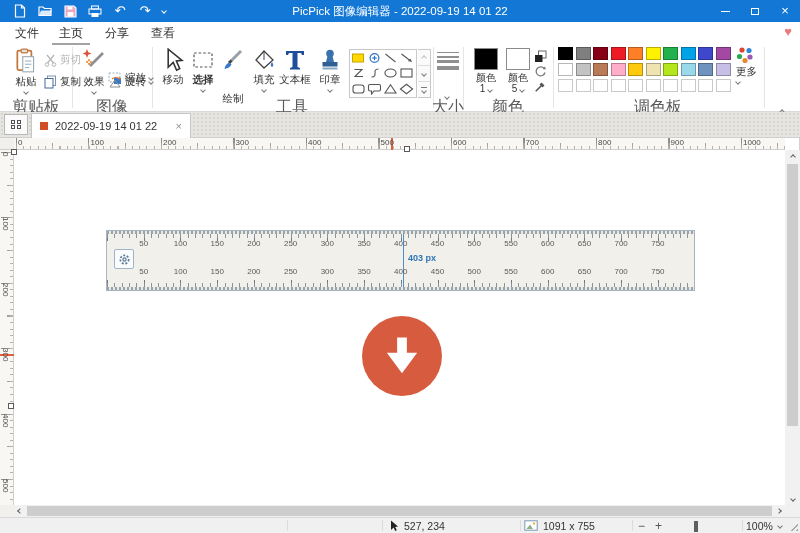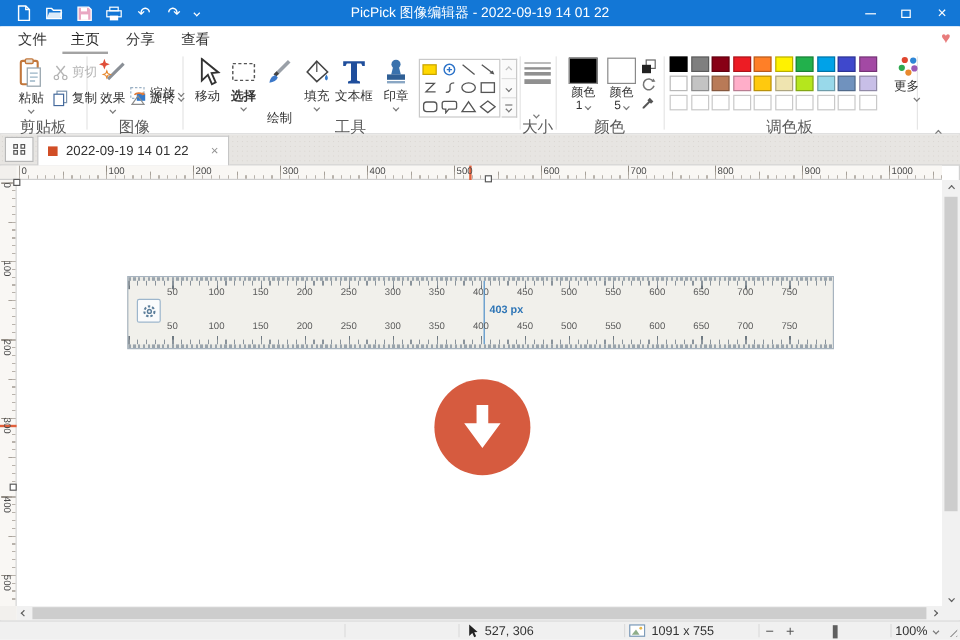--- a/index.html
+++ b/index.html
@@ -22,21 +22,21 @@
 
 
 .menubar{position:absolute;left:0;top:22px;width:800px;height:23px;background:#fff;}
 .rtab{position:absolute;top:0;height:23px;font-size:12px;color:#333;line-height:23px;text-align:center;}
 .rtab.active{border-bottom:2px solid #a3a3a3;color:#222;}
 .heart{position:absolute;right:8px;top:2px;font-size:13px;color:#E87C7C;line-height:16px;}
 
 
 .ribbon{position:absolute;left:0;top:45px;width:800px;height:67px;background:#fff;border-bottom:1px solid #d9d9d9;}
 .rdiv{position:absolute;top:2px;bottom:3px;width:1px;background:#e5e5e5;}
-.grouplabel{position:absolute;top:52px;height:12px;font-size:13px;color:#5a5a5a;text-align:center;white-space:nowrap;transform:translateX(-50%);}
+.grouplabel{position:absolute;top:52px;height:12px;font-size:16px;color:#5a5a5a;text-align:center;white-space:nowrap;transform:translateX(-50%);}
 .bigbtn{position:absolute;top:3px;display:flex;flex-direction:column;align-items:center;gap:1px;}
 .bigbtn .lbl{font-size:10.5px;color:#333;white-space:nowrap;}
 .smallrow{position:absolute;display:flex;align-items:center;gap:3px;height:16px;}
 .smallrow .lbl{font-size:10.5px;color:#333;white-space:nowrap;}
 .smallrow.disabled .lbl{color:#b4b4b4;}
 .tool{position:absolute;top:3px;width:36px;display:flex;flex-direction:column;align-items:center;gap:1px;}
 .tool .lbl{font-size:10.5px;color:#333;white-space:nowrap;}
 .chev{display:inline-block;width:5px;height:5px;border-right:1.3px solid #7a7a7a;border-bottom:1.3px solid #7a7a7a;transform:rotate(45deg);}
 .chev.up{transform:rotate(-135deg);}
 .chev.left{transform:rotate(135deg);}
@@ -48,21 +48,21 @@
 .galscroll{position:absolute;left:418px;top:4px;width:13px;height:49px;border:1px solid #c9c9c9;border-left:none;background:#fafafa;display:flex;flex-direction:column;}
 .galscroll>div{flex:1;display:flex;align-items:center;justify-content:center;border-bottom:1px solid #dedede;}
 .galscroll>div:last-child{border-bottom:none;}
 .sizelines{display:flex;flex-direction:column;gap:2.5px;width:22px;}
 .sizelines span{display:block;background:#909090;width:100%;}
 .swatchbig{width:24px;height:22px;border:1px solid #8a8a8a;}
 .colbl{width:28px;text-align:center;font-size:10px;line-height:1.1;color:#333;}
 .pal-row{position:absolute;left:558px;display:flex;gap:2.5px;}
 .swatch{width:15px;height:13px;border:1px solid rgba(0,0,0,.28);}
 .swatch.empty{border:1px solid #c9c9c9;}
-.morebtn{position:absolute;left:736px;top:1px;width:30px;display:flex;flex-direction:column;align-items:flex-end;gap:1px;}
+.morebtn{position:absolute;left:736px;top:1px;width:30px;display:flex;flex-direction:column;align-items:flex-start;gap:1px;}
 .morebtn .lbl{font-size:10.5px;color:#333;}
 
 
 .tabstrip{position:absolute;left:0;top:112px;width:800px;height:26px;background:#e7e5e2;background-image:radial-gradient(circle,#d8d4cf .7px,transparent .8px);background-size:4px 4px;border-bottom:1px solid #cfcfcf;}
 .gridbtn{position:absolute;left:4px;top:2px;width:24px;height:21px;background:#fbfbfb;border:1px solid #b8b8b8;display:flex;align-items:center;justify-content:center;}
 .gridglyph{position:relative;width:10px;height:9px;}
 .gridglyph span{position:absolute;width:4px;height:3.5px;border:1px solid #555;}
 .doctab{position:absolute;left:31px;top:1px;width:160px;height:25px;background:#fff;border:1px solid #c6c6c6;border-bottom:none;display:flex;align-items:center;padding:12px 8px;gap:7px;}
 .tabsq{width:8px;height:8px;background:#D14E26;}
 .doctab .ttl{font-size:11px;color:#333;white-space:nowrap;flex:1;}
@@ -612,21 +612,21 @@
     <div class="sdiv" style="left:287px;"></div>
     <div class="sdiv" style="left:382px;"></div>
     <div class="sdiv" style="left:520px;"></div>
     <div class="sdiv" style="left:632px;"></div>
     <div class="sdiv" style="left:742px;"></div>
 
     <div class="scell" style="left:390px;">
       <svg width="9" height="12" viewBox="0 0 9 12">
         <polygon points="1,0.5 1,10 3.6,7.6 5.2,11 6.8,10.2 5.2,6.9 8,6.6" fill="#222"></polygon>
       </svg>
-      <span>527, 306</span>
+      <span>527, 234</span>
     </div>
 
     <div class="scell" style="left:524px;">
       <svg width="14" height="11" viewBox="0 0 14 11">
         <rect x="0.8" y="0.8" width="12.4" height="9.4" fill="#fff" stroke="#7a99b8"></rect>
         <polygon points="2.5,9 6,4.5 9,9" fill="#8fae8a"></polygon>
         <circle cx="10" cy="3.5" r="1.2" fill="#e8b84a"></circle>
       </svg>
       <span>1091 x 755</span>
     </div>

